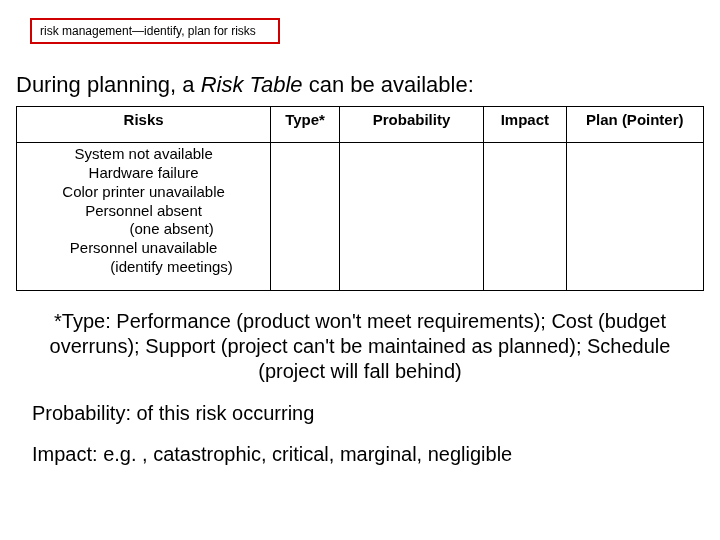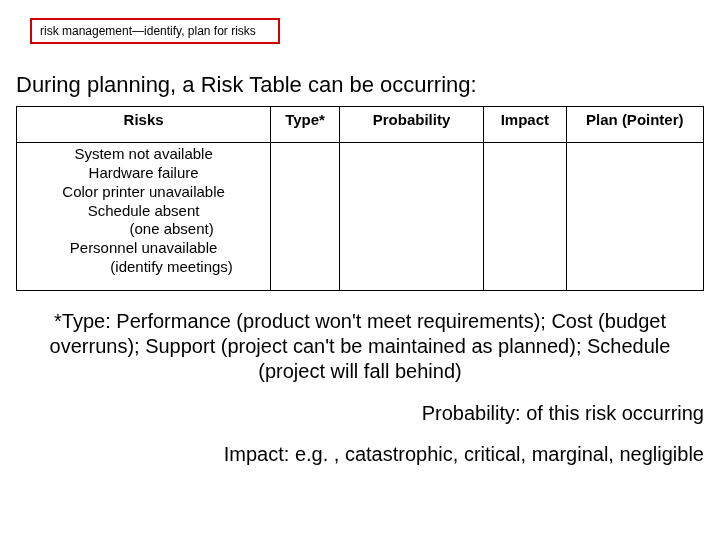--- a/index.html
+++ b/index.html
@@ -18,21 +18,21 @@
       padding: 4px 22px 4px 8px;
       font-size: 12px;
       margin-left: 14px;
       margin-bottom: 28px;
       line-height: 1.2;
     }
     .intro {
       font-size: 22px;
       margin-bottom: 8px;
     }
-    .italic { }
+    .italic { font-style: italic; }
     table {
       border-collapse: collapse;
       width: 100%;
       table-layout: fixed;
     }
     th, td {
       border-left: 1px solid #000;
       border-right: 1px solid #000;
       text-align: center;
       vertical-align: top;
@@ -60,34 +60,33 @@
     .last-risk td { padding-bottom: 10px; }
     .footnote {
       font-size: 20px;
       text-align: center;
       margin: 18px 28px 8px 28px;
       line-height: 1.25;
     }
     .defn {
       font-size: 20px;
       margin: 18px 0 0 16px;
-      text-align: right;
     }
   </style>
 </head>
 <body>
 
 
 
 <div class="title-box">
   <span>risk management—identify, plan for risks</span>
 </div>
 
 <p class="intro">
-  <span>During planning, a </span><span class="italic">Risk Table</span><span> can be occurring:</span>
+  <span>During planning, a </span><span class="italic">Risk Table</span><span> can be available:</span>
 </p>
 
 <table>
   <colgroup>
     <col class="col-risks">
       <col class="col-type">
       <col class="col-prob">
       <col class="col-impact">
       <col class="col-plan">
   </colgroup>
@@ -99,21 +98,21 @@
       <th>Impact</th>
       <th>Plan (Pointer)</th>
     </tr>
   </thead>
   <tbody>
     <tr>
       <td class="risk-lines">
         <span>System not available</span><br>
         <span>Hardware failure</span><br>
         <span>Color printer unavailable</span><br>
-        <span>Schedule absent</span><br>
+        <span>Personnel absent</span><br>
         <span class="indent">(one absent)</span><br>
         <span>Personnel unavailable</span><br>
         <span class="indent">(identify meetings)</span>
       </td>
       <td></td>
       <td></td>
       <td></td>
       <td></td>
     </tr>
     <tr class="spacer-row">

